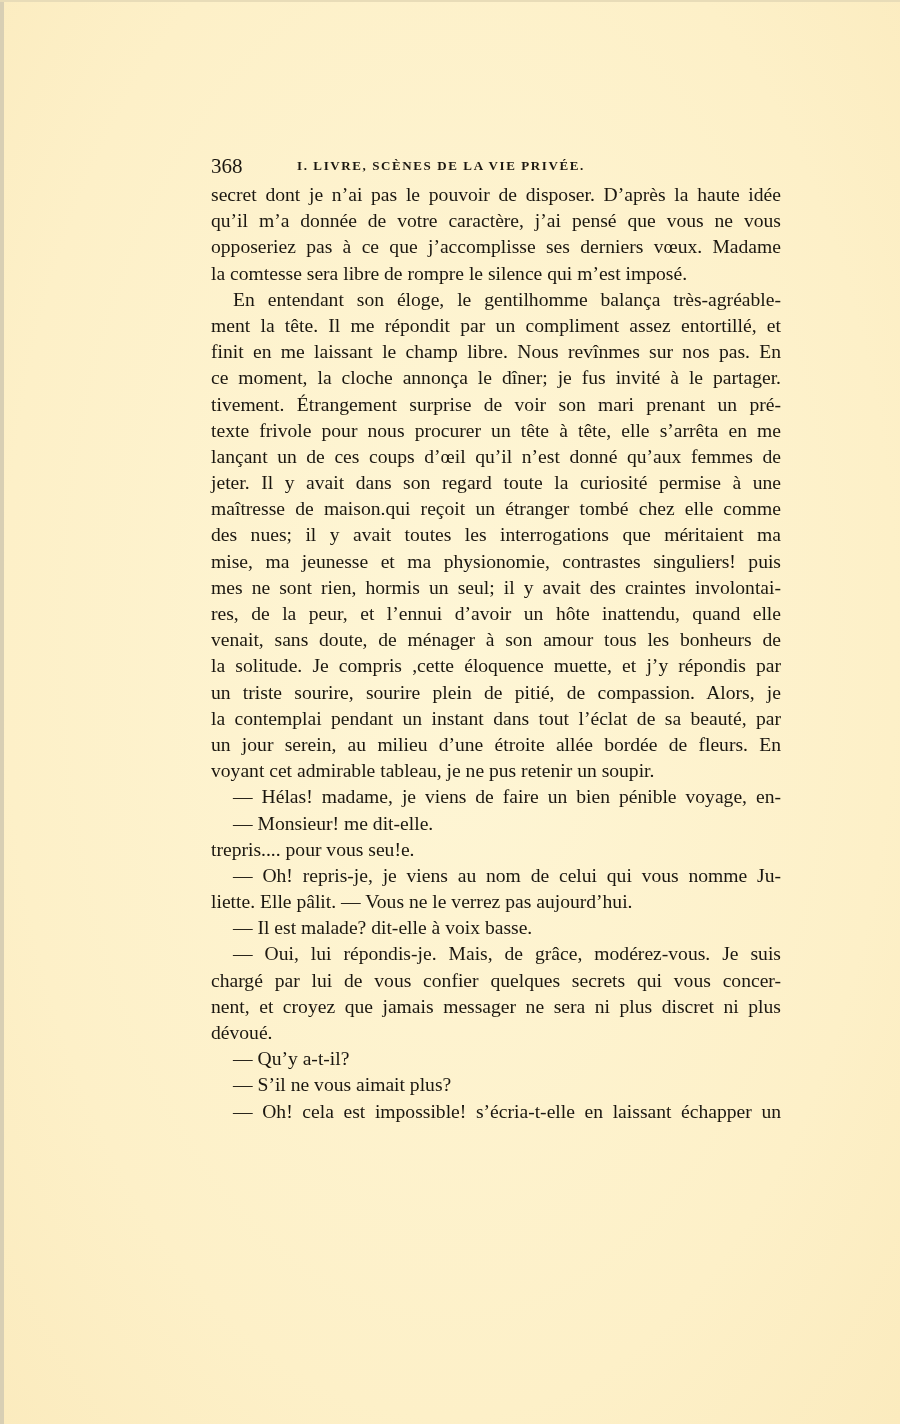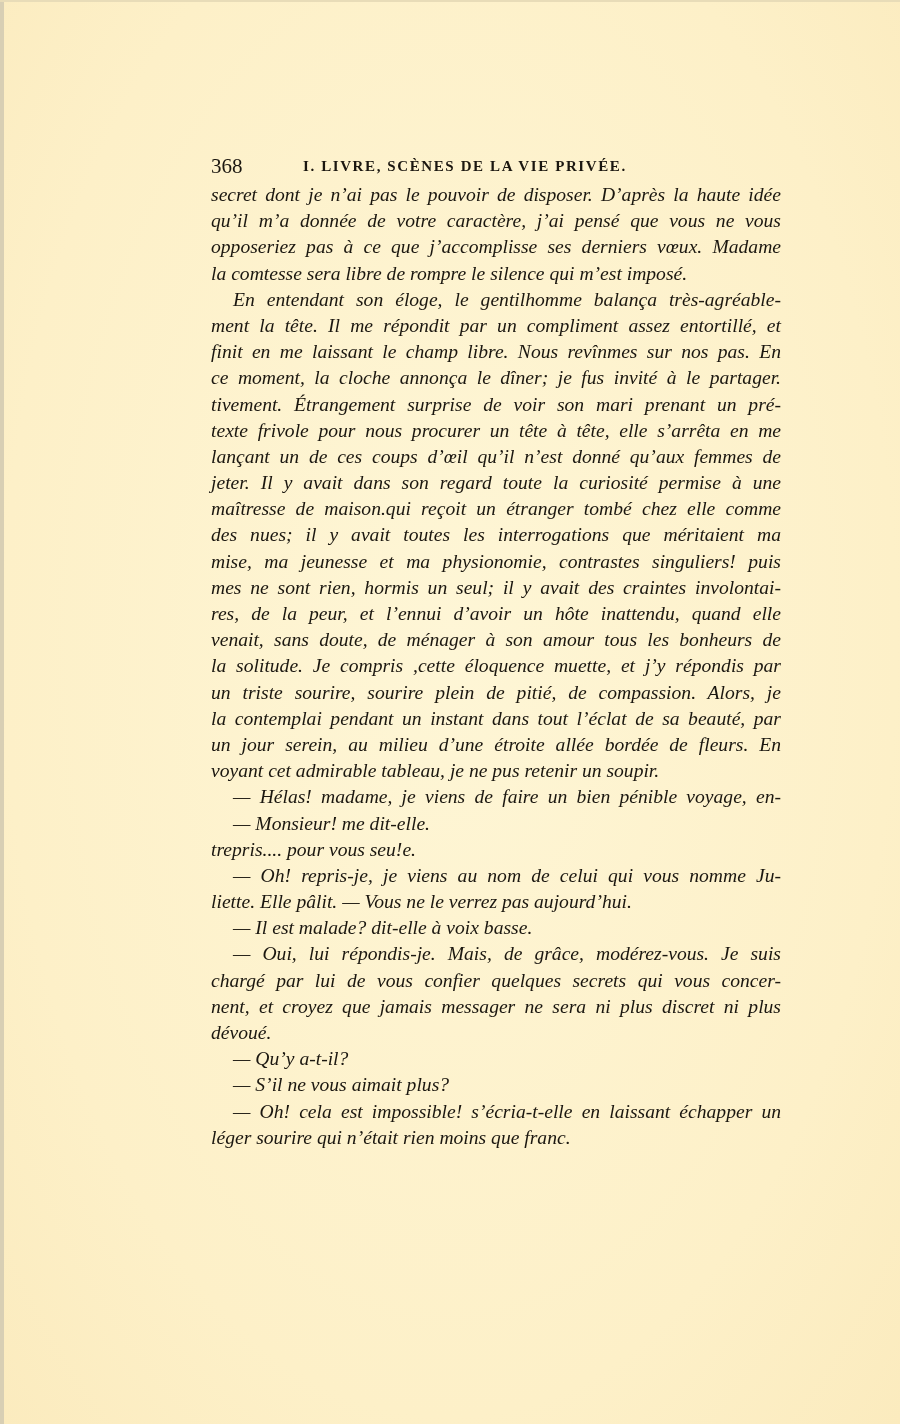--- a/index.html
+++ b/index.html
@@ -21,31 +21,31 @@
     .topedge {
       position: absolute; left: 0; top: 0; width: 900px; height: 2px;
       background: #e8dcb8;
     }
     .running-head {
       position: absolute; left: 211px; top: 153px; width: 570px; height: 26px;
       font-size: 20px; line-height: 26px;
     }
     .folio { position: absolute; left: 0; top: 0; font-size: 21px; }
     .head-title {
-      position: absolute; left: 92px; top: 0;
-      font-weight: bold; letter-spacing: 1.6px; font-size: 15px;
+      position: absolute; left: 86px; top: 0;
+      font-weight: bold; letter-spacing: 1.6px; font-size: 13px;
       font-variant: small-caps;
     }
     .text-block {
       position: absolute; left: 211px; top: 182px; width: 570px;
       font-size: 19.6px; line-height: 26.2px;
     }
     .line {
       display: block; height: 26.2px; white-space: nowrap;
-      text-align: justify; text-align-last: justify; font-style: italic;
+      text-align: justify; text-align-last: justify;
     }
     .line.last { text-align-last: left; }
     .line.indent { padding-left: 22px; }
   </style>
 </head>
 <body>
 
 <div class="page">
   <div class="leftedge"></div>
   <div class="topedge"></div>
@@ -85,15 +85,14 @@
       <span class="line indent">— Oh! repris-je, je viens au nom de celui qui vous nomme Ju-</span>
       <span class="line last">liette. Elle pâlit. — Vous ne le verrez pas aujourd’hui.</span>
       <span class="line indent last">— Il est malade? dit-elle à voix basse.</span>
       <span class="line indent">— Oui, lui répondis-je. Mais, de grâce, modérez-vous. Je suis</span>
       <span class="line">chargé par lui de vous confier quelques secrets qui vous concer-</span>
       <span class="line">nent, et croyez que jamais messager ne sera ni plus discret ni plus</span>
       <span class="line last">dévoué.</span>
       <span class="line indent last">— Qu’y a-t-il?</span>
       <span class="line indent last">— S’il ne vous aimait plus?</span>
       <span class="line indent">— Oh! cela est impossible! s’écria-t-elle en laissant échapper un</span>
-      <span class="line last">léger sourire qui n’était rien moins que franc.</span>
     </div>
 </div>
 
 </body></html>

